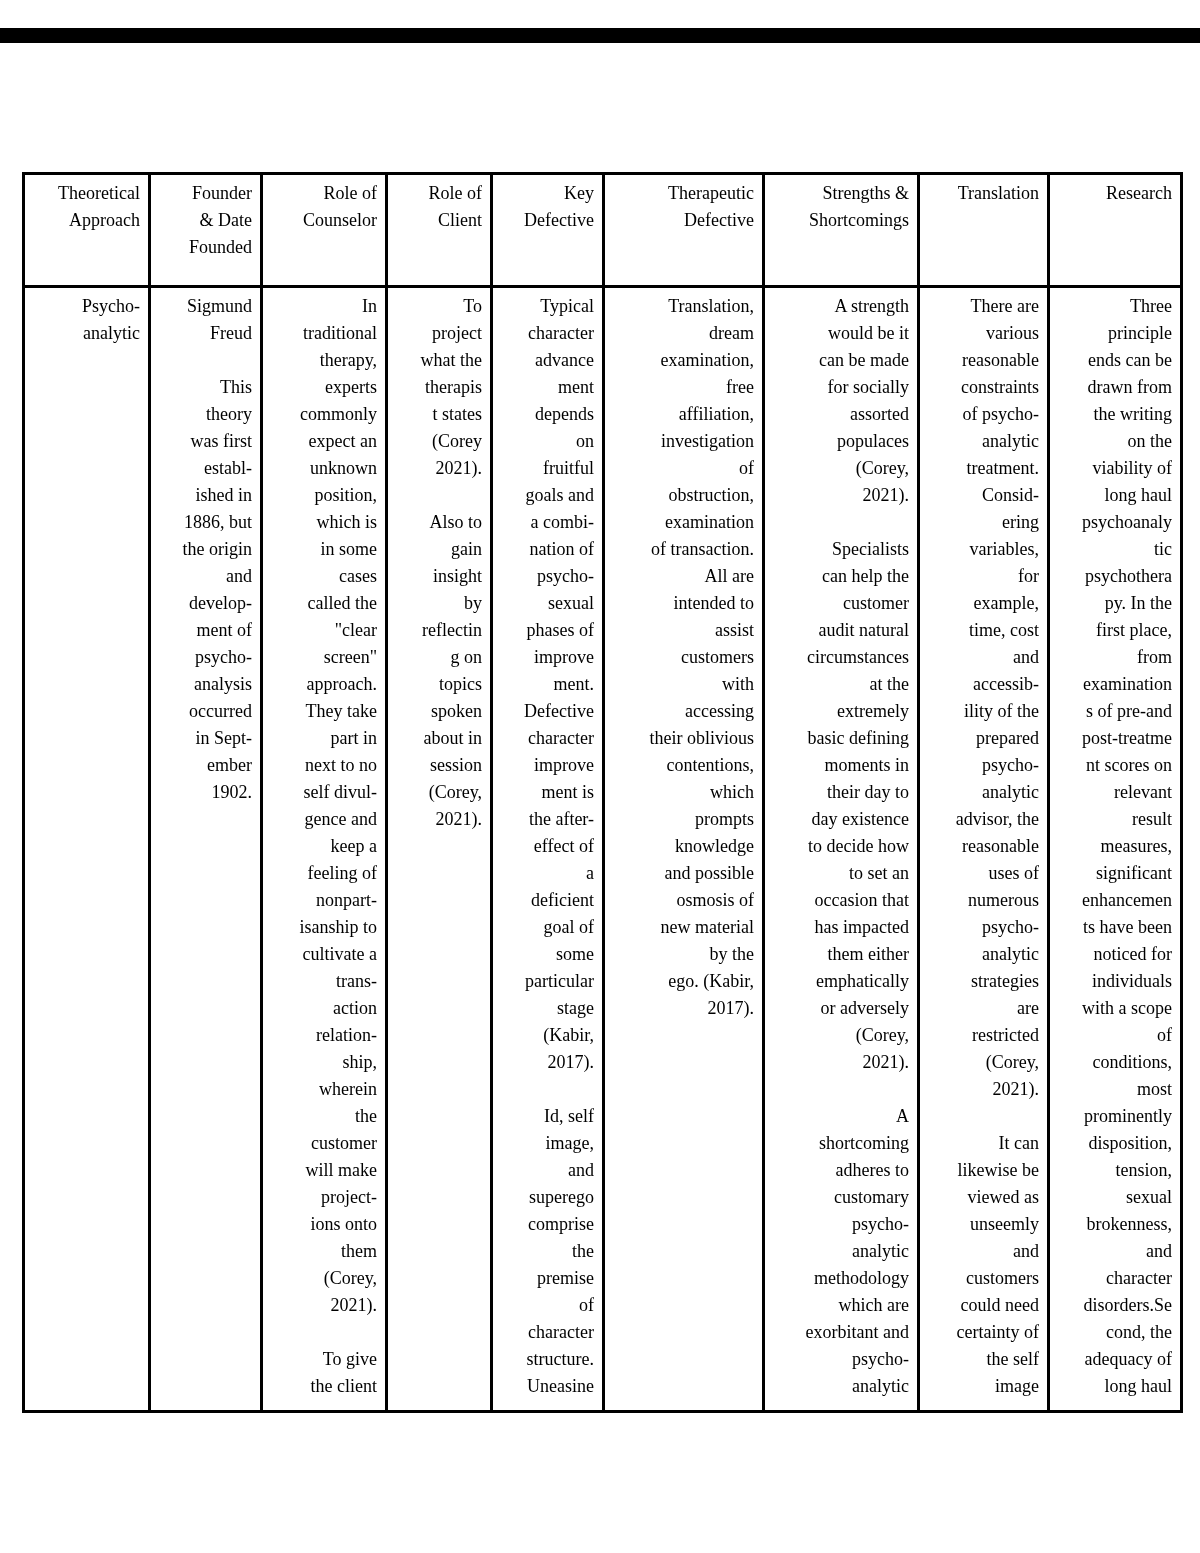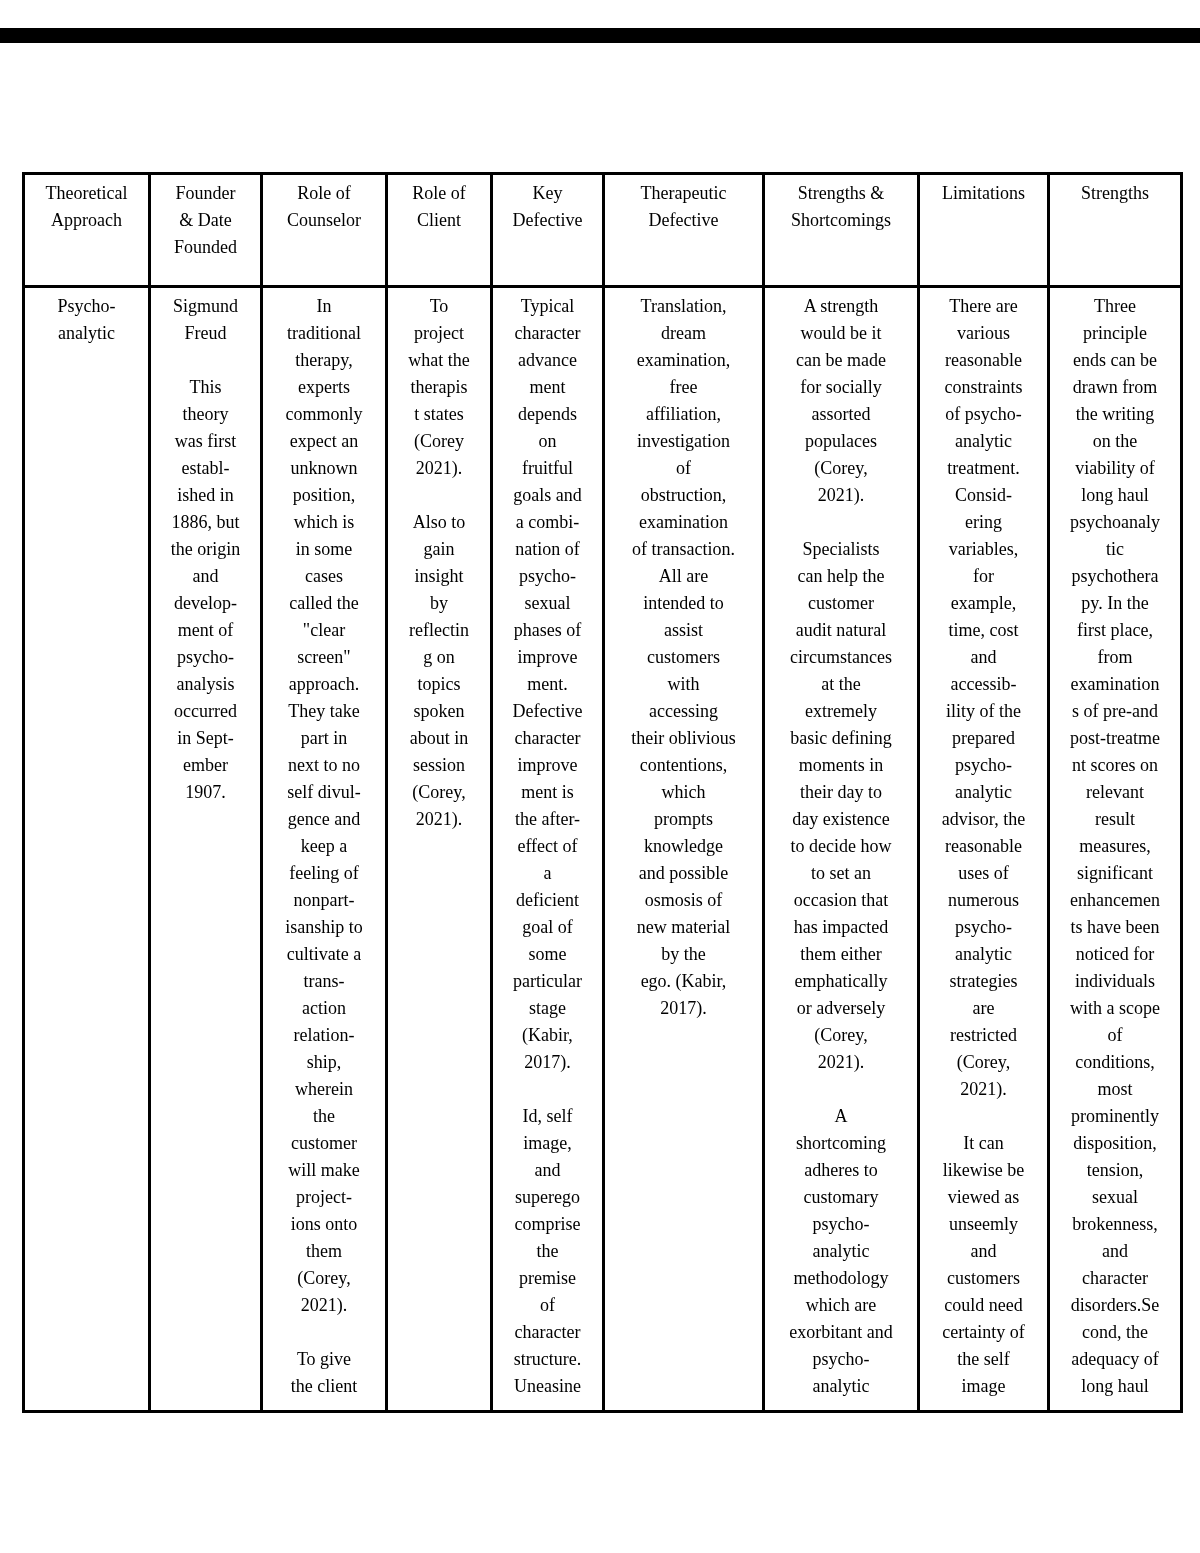--- a/index.html
+++ b/index.html
@@ -21,21 +21,21 @@
   table.approach-table {
     margin: 129px 0 0 22px;
     border-collapse: collapse;
     table-layout: fixed;
     width: 1158px;
   }
   table.approach-table th,
   table.approach-table td {
     border: 3px solid #000000;
     vertical-align: top;
-    text-align: center;
+    text-align: right;
     font-weight: normal;
     font-size: 18px;
     line-height: 27px;
     padding: 5px 8px 5px 8px;
     white-space: pre-line;
     overflow: hidden;
     word-wrap: break-word;
   }
   tr.header-row { height: 113px; }
   tr.data-row   { height: 1125px; }
@@ -67,22 +67,22 @@
       <th>Role of
 Counselor</th>
       <th>Role of
 Client</th>
       <th>Key
 Defective</th>
       <th>Therapeutic
 Defective</th>
       <th>Strengths &amp;
 Shortcomings</th>
-      <th>Limitations</th>
-      <th>Strengths</th>
+      <th>Translation</th>
+      <th>Research</th>
     </tr>
     <tr class="data-row">
       <td>Psycho-
 analytic</td>
       <td>Sigmund
 Freud
 
 This
 theory
 was first
@@ -91,21 +91,21 @@
 1886, but
 the origin
 and
 develop-
 ment of
 psycho-
 analysis
 occurred
 in Sept-
 ember
-1907.</td>
+1902.</td>
       <td>In
 traditional
 therapy,
 experts
 commonly
 expect an
 unknown
 position,
 which is
 in some

